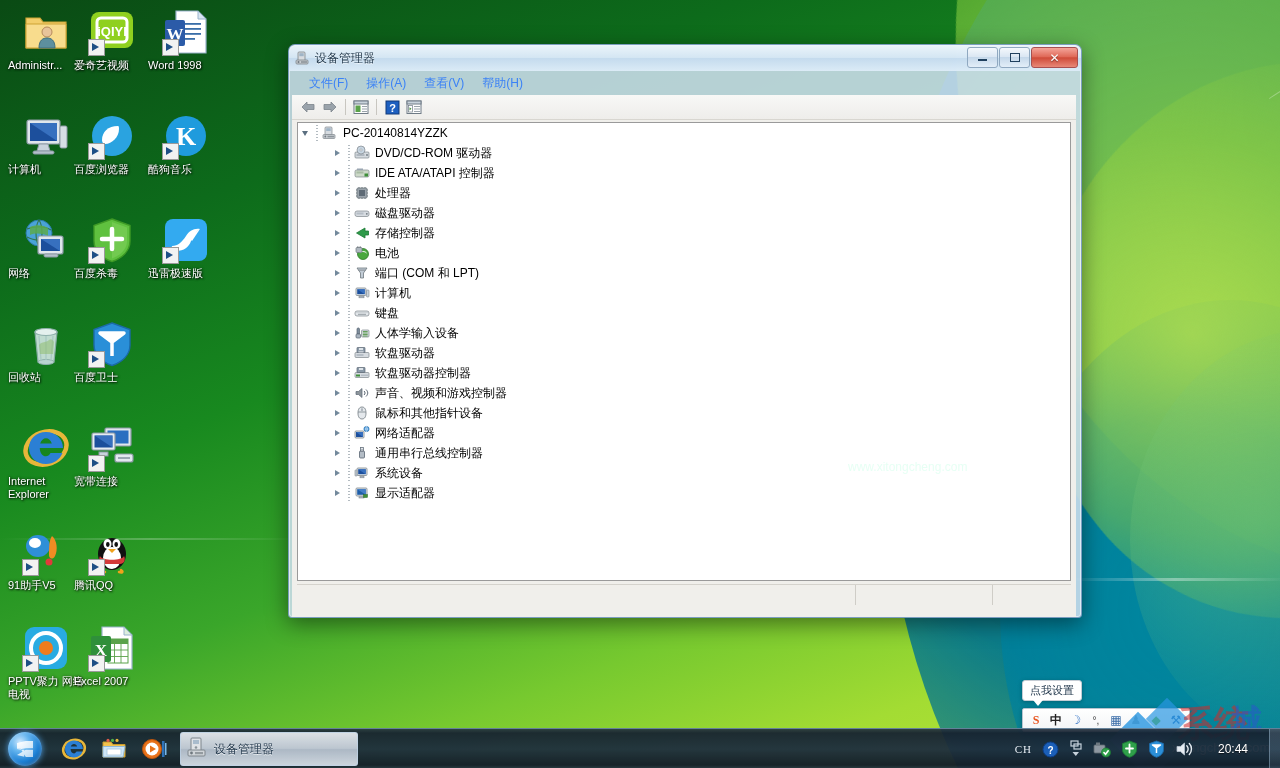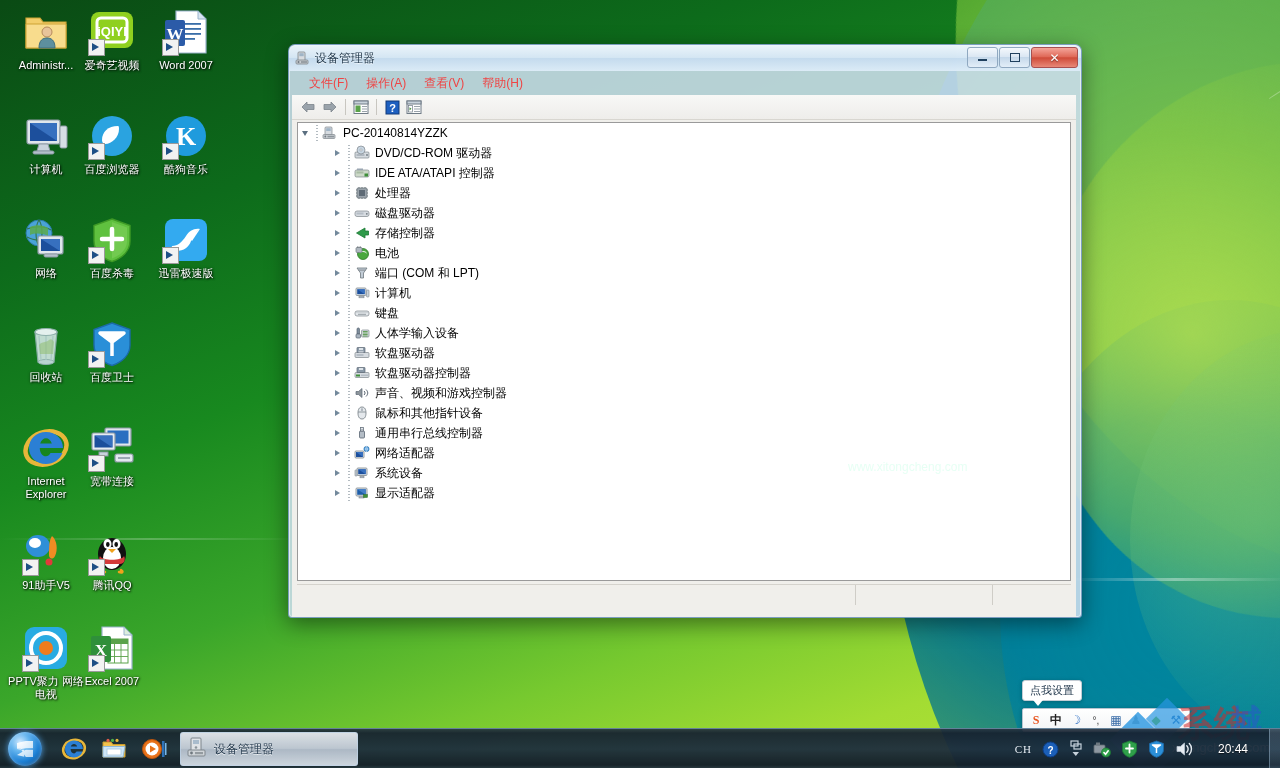--- a/index.html
+++ b/index.html
@@ -62,21 +62,20 @@
   }
   #arc1 { left: 900px; top: -300px; width: 760px; height: 1200px; transform: rotate(28deg); }
   #arc2 { left: 980px; top: -160px; width: 620px; height: 1000px; transform: rotate(24deg); }
   #arc3 { left: 1060px; top: 40px; width: 480px; height: 820px; transform: rotate(20deg); }
 
   
   #icon-layer { position: absolute; left: 0; top: 0; width: 1280px; height: 768px; }
   .dicon {
     position: absolute;
     width: 76px;
-    text-align: center;
     cursor: default;
   }
   .dicon .glyph {
     width: 48px; height: 48px;
     margin: 0 auto 3px auto;
     position: relative;
   }
   .dicon .dlabel {
     font-size: 11px;
     color: #ffffff;
@@ -146,21 +145,21 @@
 
   #menubar {
     height: 20px;
     margin: 2px 3px 0 3px;
     display: flex; align-items: center;
     padding-left: 8px;
     background: transparent;
   }
   .menuitem {
     font-size: 12px;
-    color: #ef4444;
+    color: #3b82f6;
     padding: 2px 9px;
     cursor: default;
     white-space: nowrap;
   }
 
   #client {
     position: absolute;
     left: 3px; top: 50px;
     width: 784px; height: 562px;
     background: #f0efeb;
@@ -401,21 +400,21 @@
       <div class="glyph"><svg width="48" height="48" viewBox="0 0 48 48">
       <path d="M14 3 L36 3 L44 11 L44 45 L14 45 Z" fill="#ffffff" stroke="#9ab4cc" stroke-width="1.2"></path>
       <path d="M36 3 L44 11 L36 11 Z" fill="#d8e6f2" stroke="#9ab4cc" stroke-width="1"></path>
       <rect x="19" y="15" width="20" height="1.8" fill="#3a6ea8"></rect>
       <rect x="19" y="20" width="20" height="1.8" fill="#3a6ea8"></rect>
       <rect x="19" y="25" width="20" height="1.8" fill="#3a6ea8"></rect>
       <rect x="19" y="30" width="14" height="1.8" fill="#3a6ea8"></rect>
       <rect x="3" y="12" width="20" height="26" rx="2" fill="#2b5ba8"></rect>
       <text x="13" y="32" font-size="17" font-weight="bold" fill="#ffffff" text-anchor="middle" font-family="Liberation Serif, serif">W</text>
     </svg><span class="shortcut"></span></div>
-      <div class="dlabel">Word 2007</div>
+      <div class="dlabel">Word 1998</div>
     </div>
     <div class="dicon" style="left: 8px; top: 112px;">
       <div class="glyph"><svg width="48" height="48" viewBox="0 0 48 48">
       <rect x="5" y="8" width="33" height="24" rx="2" fill="#dfe6ec" stroke="#8d9aa6" stroke-width="1.2"></rect>
       <rect x="8" y="11" width="27" height="18" fill="#1c4f9c"></rect>
       <path d="M8 11 L35 11 L35 29 Z" fill="#3f78c8" opacity=".8"></path>
       <path d="M17 32 L26 32 L28 39 L15 39 Z" fill="#c8d2dc" stroke="#8d9aa6" stroke-width="1"></path>
       <rect x="11" y="39" width="21" height="3" rx="1.5" fill="#b4c0cb" stroke="#8d9aa6" stroke-width="1"></rect>
       <rect x="38" y="14" width="7" height="22" rx="1.5" fill="#d6dee5" stroke="#8d9aa6" stroke-width="1"></rect>
     </svg></div>
@@ -815,40 +814,40 @@
               <rect x="7.3" y="3.2" width="1.4" height="3" rx=".6" fill="#9aa3ab"></rect>
             </svg></span>
           <span class="tlabel">鼠标和其他指针设备</span>
         </div>
         <div class="trow child">
           <span class="expander">
             <span class="tri-right"></span>
           </span>
           <span class="tdots"></span>
           <span class="ticon"><svg width="16" height="16" viewBox="0 0 16 16">
-              <rect x="5.5" y="6" width="5" height="7" rx="1" fill="#b4bdc6" stroke="#5a6672" stroke-width=".8"></rect>
-              <rect x="6.5" y="2.5" width="3" height="3.5" fill="#7f8a95" stroke="#5a6672" stroke-width=".6"></rect>
-              <rect x="7" y="3" width="2" height="1" fill="#e4e8ec"></rect>
-              <rect x="7" y="4.5" width="2" height="1" fill="#e4e8ec"></rect>
-            </svg></span>
-          <span class="tlabel">通用串行总线控制器</span>
-        </div>
-        <div class="trow child">
-          <span class="expander">
-            <span class="tri-right"></span>
-          </span>
-          <span class="tdots"></span>
-          <span class="ticon"><svg width="16" height="16" viewBox="0 0 16 16">
               <rect x="1" y="6" width="9" height="7" rx="1" fill="#dfe6ec" stroke="#7f868c" stroke-width=".8"></rect>
               <rect x="2" y="7" width="7" height="5" fill="#1c4f9c"></rect>
               <path d="M2 7 L9 7 L9 12 Z" fill="#3f78c8" opacity=".8"></path>
               <circle cx="12.5" cy="4" r="2.6" fill="#3a8fd8" stroke="#1f6aa8" stroke-width=".6"></circle>
               <path d="M10.5 4 L14.5 4 M12.5 1.5 C11.4 3 11.4 5 12.5 6.5 M12.5 1.5 C13.6 3 13.6 5 12.5 6.5" stroke="#ffffff" stroke-width=".5" fill="none"></path>
             </svg></span>
           <span class="tlabel">网络适配器</span>
+        </div>
+        <div class="trow child">
+          <span class="expander">
+            <span class="tri-right"></span>
+          </span>
+          <span class="tdots"></span>
+          <span class="ticon"><svg width="16" height="16" viewBox="0 0 16 16">
+              <rect x="5.5" y="6" width="5" height="7" rx="1" fill="#b4bdc6" stroke="#5a6672" stroke-width=".8"></rect>
+              <rect x="6.5" y="2.5" width="3" height="3.5" fill="#7f8a95" stroke="#5a6672" stroke-width=".6"></rect>
+              <rect x="7" y="3" width="2" height="1" fill="#e4e8ec"></rect>
+              <rect x="7" y="4.5" width="2" height="1" fill="#e4e8ec"></rect>
+            </svg></span>
+          <span class="tlabel">通用串行总线控制器</span>
         </div>
         <div class="trow child">
           <span class="expander">
             <span class="tri-right"></span>
           </span>
           <span class="tdots"></span>
           <span class="ticon"><svg width="16" height="16" viewBox="0 0 16 16">
               <rect x="3" y="3" width="10" height="7.5" rx="1" fill="#dfe6ec" stroke="#7f868c" stroke-width=".8"></rect>
               <rect x="4.2" y="4.2" width="7.6" height="5" fill="#1c4f9c"></rect>
               <path d="M4.2 4.2 L11.8 4.2 L11.8 9.2 Z" fill="#3f78c8" opacity=".8"></path>

